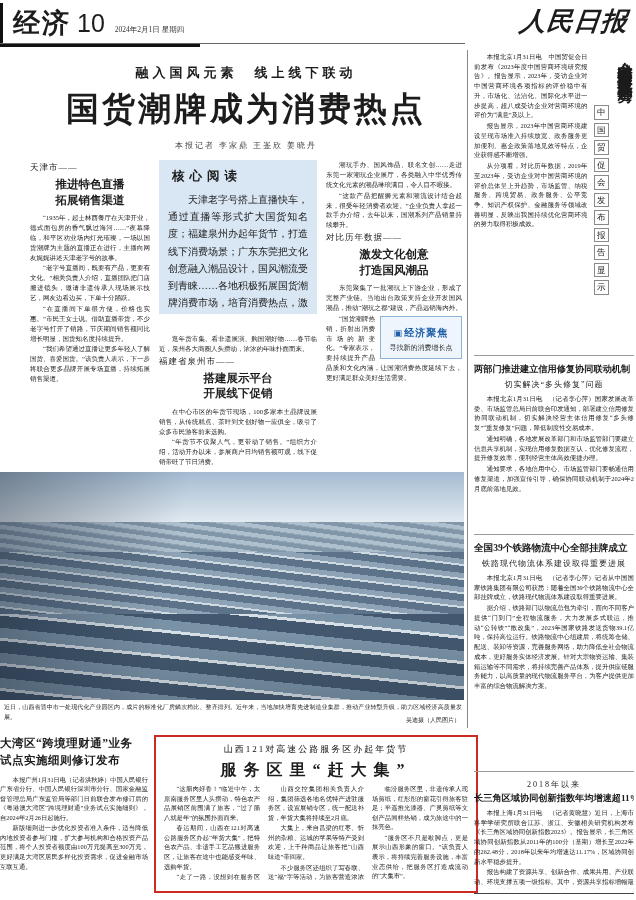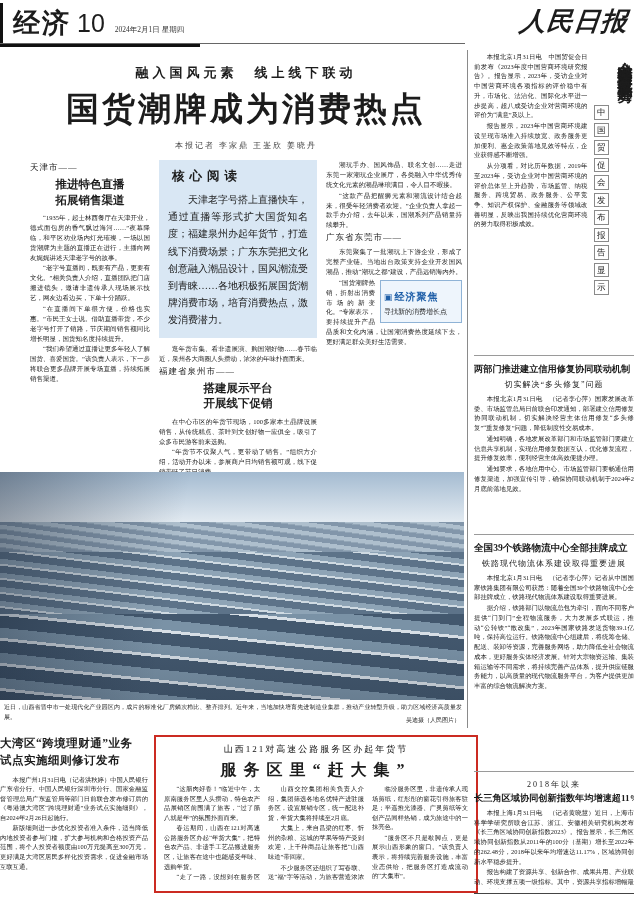--- a/index.html
+++ b/index.html
@@ -22,24 +22,24 @@
   .headline { text-align:center; font-size:33px; font-weight:900; letter-spacing:3px; margin-top:5px; font-family:"Liberation Sans",sans-serif; white-space:nowrap; }
   .byline { text-align:center; font-size:8px; color:#444; letter-spacing:2px; margin:8px 0 9px; }
   .cols { display:flex; gap:9px; height:312px; overflow:hidden; }
   .col { overflow:hidden; }
   .col1 { width:120px; }
   .col2 { width:158px; }
   .col3 { width:136px; }
   .place { font-size:8.5px; letter-spacing:1px; margin:2px 0 3px; }
   .subhead { text-align:center; font-size:11.5px; font-weight:bold; line-height:1.35; margin:2px 0 5px; font-family:Liberation Mono, monospace; }
   p.body { font-size:6.5px; line-height:1.52; text-align:justify; text-indent:2em; color:#222; margin-bottom:1px; }
-  .core-box { background:#d9e7f4; padding:8px 9px 7px; margin-bottom:6px; height:178px; overflow:hidden; }
+  .core-box { background:#d9e7f4; padding:8px 9px 7px; margin-bottom:20px; height:154px; overflow:hidden; }
   .core-title { font-size:12.5px; font-weight:bold; letter-spacing:5px; margin:0 0 6px 4px; font-family:"Liberation Sans",sans-serif; }
   .core-text { font-size:10px; line-height:1.72; text-align:justify; text-indent:2em; color:#1a1a1a; }
-  .focus-box { float:right; width:82px; border:1px solid #8fb3d6; background:#eef5fc; padding:5px 3px; margin:2px 0 2px 5px; }
+  .focus-box { float:right; width:82px; border:1px solid #8fb3d6; background:#eef5fc; padding:5px 3px; text-align:center; margin:2px 0 2px 5px; }
   .focus-tag { color:#1f5fa8; font-weight:bold; font-size:10px; letter-spacing:1px; font-family:"Liberation Sans",sans-serif; }
   .focus-icon { display:inline-block; color:#1f5fa8; font-size:9px; margin-right:2px; }
   .focus-sub { font-size:7px; color:#2a2a2a; margin-top:3px; }
 
   
   .photo { position:absolute; left:0; top:472px; width:464px; height:228px; overflow:hidden; background:#8fa5ba; }
   .sky { height:50px; background:linear-gradient(#a4bbd1,#e2eaf1); }
   .far-roofs { height:30px; background:repeating-linear-gradient(188deg,#8296aa 0 4px,#aebfcd 4px 8px,#93a6b7 8px 9px); }
   .mid-roofs { height:62px; background:repeating-linear-gradient(187deg,#5d7389 0 7px,#8ea4b6 7px 12px,#cfdae2 12px 14px); }
   .near-roofs { height:86px; background:repeating-linear-gradient(186deg,#43586e 0 12px,#7a92a6 12px 22px,#d8e0e7 22px 25px); }
@@ -125,21 +125,25 @@
           <span>搭建展示平台</span><br>
           <span>开展线下促销</span>
         </div>
         <p class="body">在中心市区的年货节现场，100多家本土品牌设展销售，从传统糕点、茶叶到文创好物一应俱全，吸引了众多市民游客前来选购。</p>
         <p class="body">“年货节不仅聚人气，更带动了销售。”组织方介绍，活动开办以来，参展商户日均销售额可观，线下促销带旺了节日消费。</p>
       </div>
 
       <div class="col col3">
         <p class="body">潮玩手办、国风饰品、联名文创……走进东莞一家潮玩企业展厅，各类融入中华优秀传统文化元素的潮品琳琅满目，令人目不暇接。</p>
         <p class="body">“这款产品把醒狮元素和潮流设计结合起来，很受年轻消费者欢迎。”企业负责人拿起一款手办介绍，去年以来，国潮系列产品销量持续攀升。</p>
-        <div class="place">广东省东莞市——</div>
+        <div class="place">对比历年数据——</div>
+        <div class="subhead">
+          <span>激发文化创意</span><br>
+          <span>打造国风潮品</span>
+        </div>
         <p class="body">东莞聚集了一批潮玩上下游企业，形成了完整产业链。当地出台政策支持企业开发国风潮品，推动“潮玩之都”建设，产品远销海内外。</p>
         <div class="focus-box">
           <div>
             <span class="focus-icon">▣</span><span class="focus-tag">经济聚焦</span>
           </div>
           <div class="focus-sub">寻找新的消费增长点</div>
         </div>
         <p class="body">“国货潮牌热销，折射出消费市场的新变化。”专家表示，要持续提升产品品质和文化内涵，让国潮消费热度延续下去，更好满足群众美好生活需要。</p>
       </div>
 

